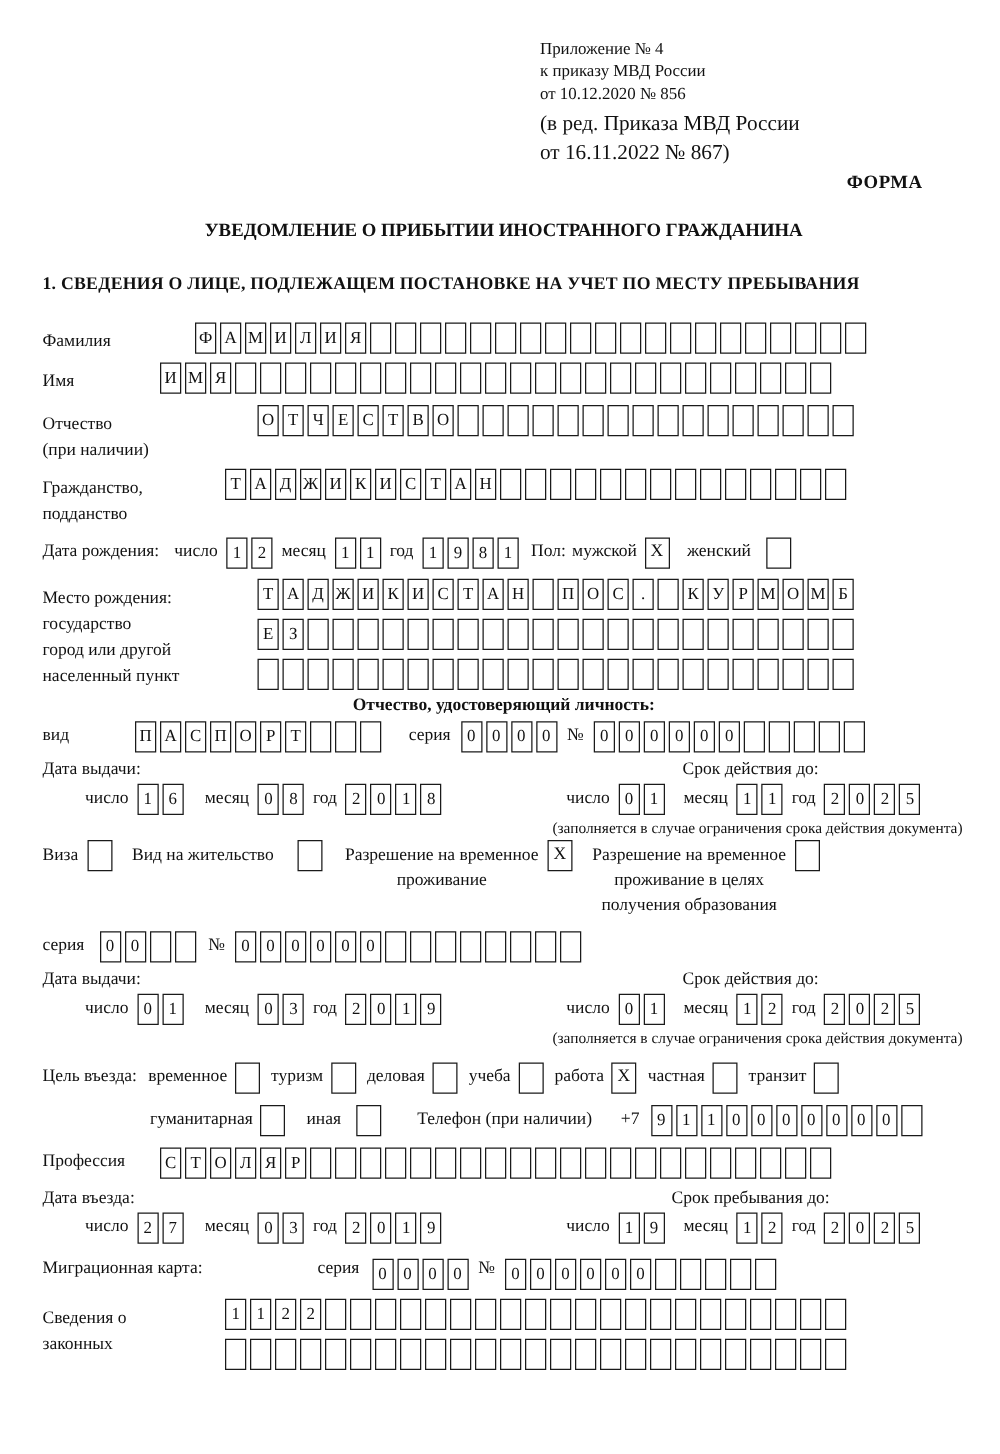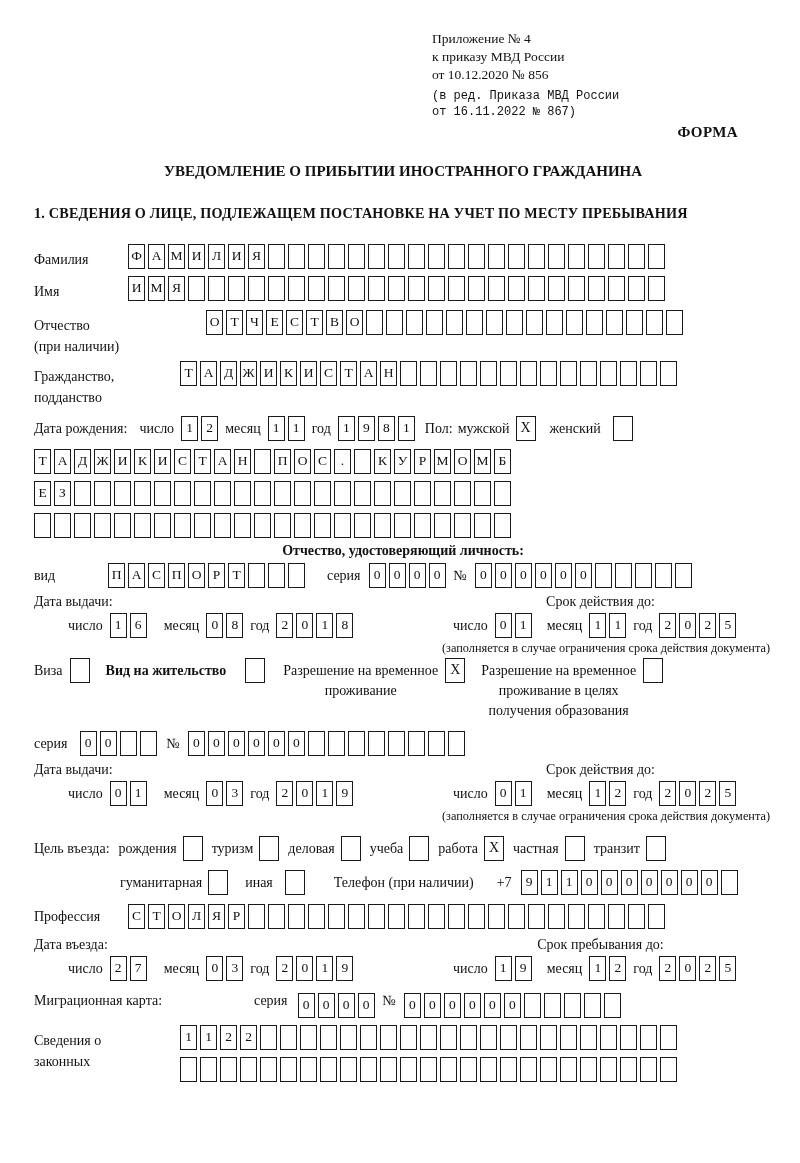--- a/index.html
+++ b/index.html
@@ -7,21 +7,21 @@
   body {
     width: 800px; height: 1163px;
     color: #111;
     font-family: "Liberation Serif", "DejaVu Serif", serif;
     font-size: 14px;
   }
   .page { width: 800px; height: 1163px; padding: 30px 28px 8px 34px; overflow: hidden; position: relative; }
 
   
   .appendix { margin-left: 398px; font-size: 13.5px; line-height: 1.34; }
-  .appendix .rev { font-size: 12px; font-family: Liberation Mono, monospace; }
+  .appendix .rev { font-size: 17px; }
   .appendix .rev-first { margin-top: 4px; }
   .forma { text-align: right; padding-right: 34px; font-weight: bold; font-size: 15px; margin-top: 4px; letter-spacing: .4px; }
 
   .title { text-align: center; font-weight: bold; font-size: 15px; margin-top: 18px; line-height: 1.6; }
   .blank-line { display: inline-block; width: 54px; height: 13px; border-bottom: 2px solid #3a3a3a; margin-left: 8px; }
 
   .sec-heading { font-weight: bold; font-size: 14.2px; margin-top: 22px; letter-spacing: .2px; }
 
   
   .row { display: flex; align-items: flex-start; flex-wrap: nowrap; }
@@ -79,21 +79,21 @@
   </div>
 
   <div class="forma">ФОРМА</div>
 
   <div class="title">
     <div>УВЕДОМЛЕНИЕ О ПРИБЫТИИ ИНОСТРАННОГО ГРАЖДАНИНА</div>
   </div>
 
   <div class="sec-heading">1. СВЕДЕНИЯ О ЛИЦЕ, ПОДЛЕЖАЩЕМ ПОСТАНОВКЕ НА УЧЕТ ПО МЕСТУ ПРЕБЫВАНИЯ</div>
 
-  <div class="row" style="margin-top:22px;">
+  <div class="row" style="margin-top:22px;gap:28px;">
     <span class="lbl w94">Фамилия</span>
     <span class="cells">
         <span class="cell">Ф</span>
         <span class="cell">А</span>
         <span class="cell">М</span>
         <span class="cell">И</span>
         <span class="cell">Л</span>
         <span class="cell">И</span>
         <span class="cell">Я</span>
         <span class="cell"></span>
@@ -241,20 +241,26 @@
         </span>
     </span>
     <span style="margin-left:10px;">Пол:</span>
     <span style="margin-left:5px;">мужской</span>
     <span class="checkbox" style="margin-left:6px;">X</span>
     <span style="margin-left:14px;">женский</span>
     <span class="checkbox" style="margin-left:12px;"></span>
   </div>
 
   <div class="row" style="margin-top:8px;">
+    <span class="lbl w172">
+      <div>Место рождения:</div>
+      <div>государство</div>
+      <div>город или другой</div>
+      <div>населенный пункт</div>
+    </span>
     <span class="stack">
       <span class="cells">
           <span class="cell">Т</span>
           <span class="cell">А</span>
           <span class="cell">Д</span>
           <span class="cell">Ж</span>
           <span class="cell">И</span>
           <span class="cell">К</span>
           <span class="cell">И</span>
           <span class="cell">С</span>
@@ -414,21 +420,21 @@
     </span>
   </div>
   <div class="note-right">(заполняется в случае ограничения срока действия документа)</div>
 
 
   <div class="opts">
     <span class="opt">
       <span class="opt-label">Виза</span>
       <span class="checkbox"></span>
     </span>
-    <span class="opt" style="margin-left:16px;font-weight:bold;">
+    <span class="opt" style="margin-left:16px;">
       <span class="opt-label">Вид на жительство</span>
       <span class="checkbox" style="margin-left:12px;"></span>
     </span>
     <span class="opt" style="margin-left:18px;">
       <span class="opt-label ctr">
         <div>Разрешение на временное</div>
         <div>проживание</div>
       </span>
       <span class="checkbox">X</span>
     </span>
@@ -511,21 +517,21 @@
           <span class="cell">2</span>
           <span class="cell">5</span>
         </span>
     </span>
   </div>
   <div class="note-right">(заполняется в случае ограничения срока действия документа)</div>
 
   <div class="purpose-row">
     <span>Цель въезда:</span>
     <span class="purpose-item">
-      <span>рождения</span>
+      <span>временное</span>
       <span class="checkbox"></span>
     </span>
     <span class="purpose-item">
       <span>туризм</span>
       <span class="checkbox"></span>
     </span>
     <span class="purpose-item">
       <span>деловая</span>
       <span class="checkbox"></span>
     </span>

